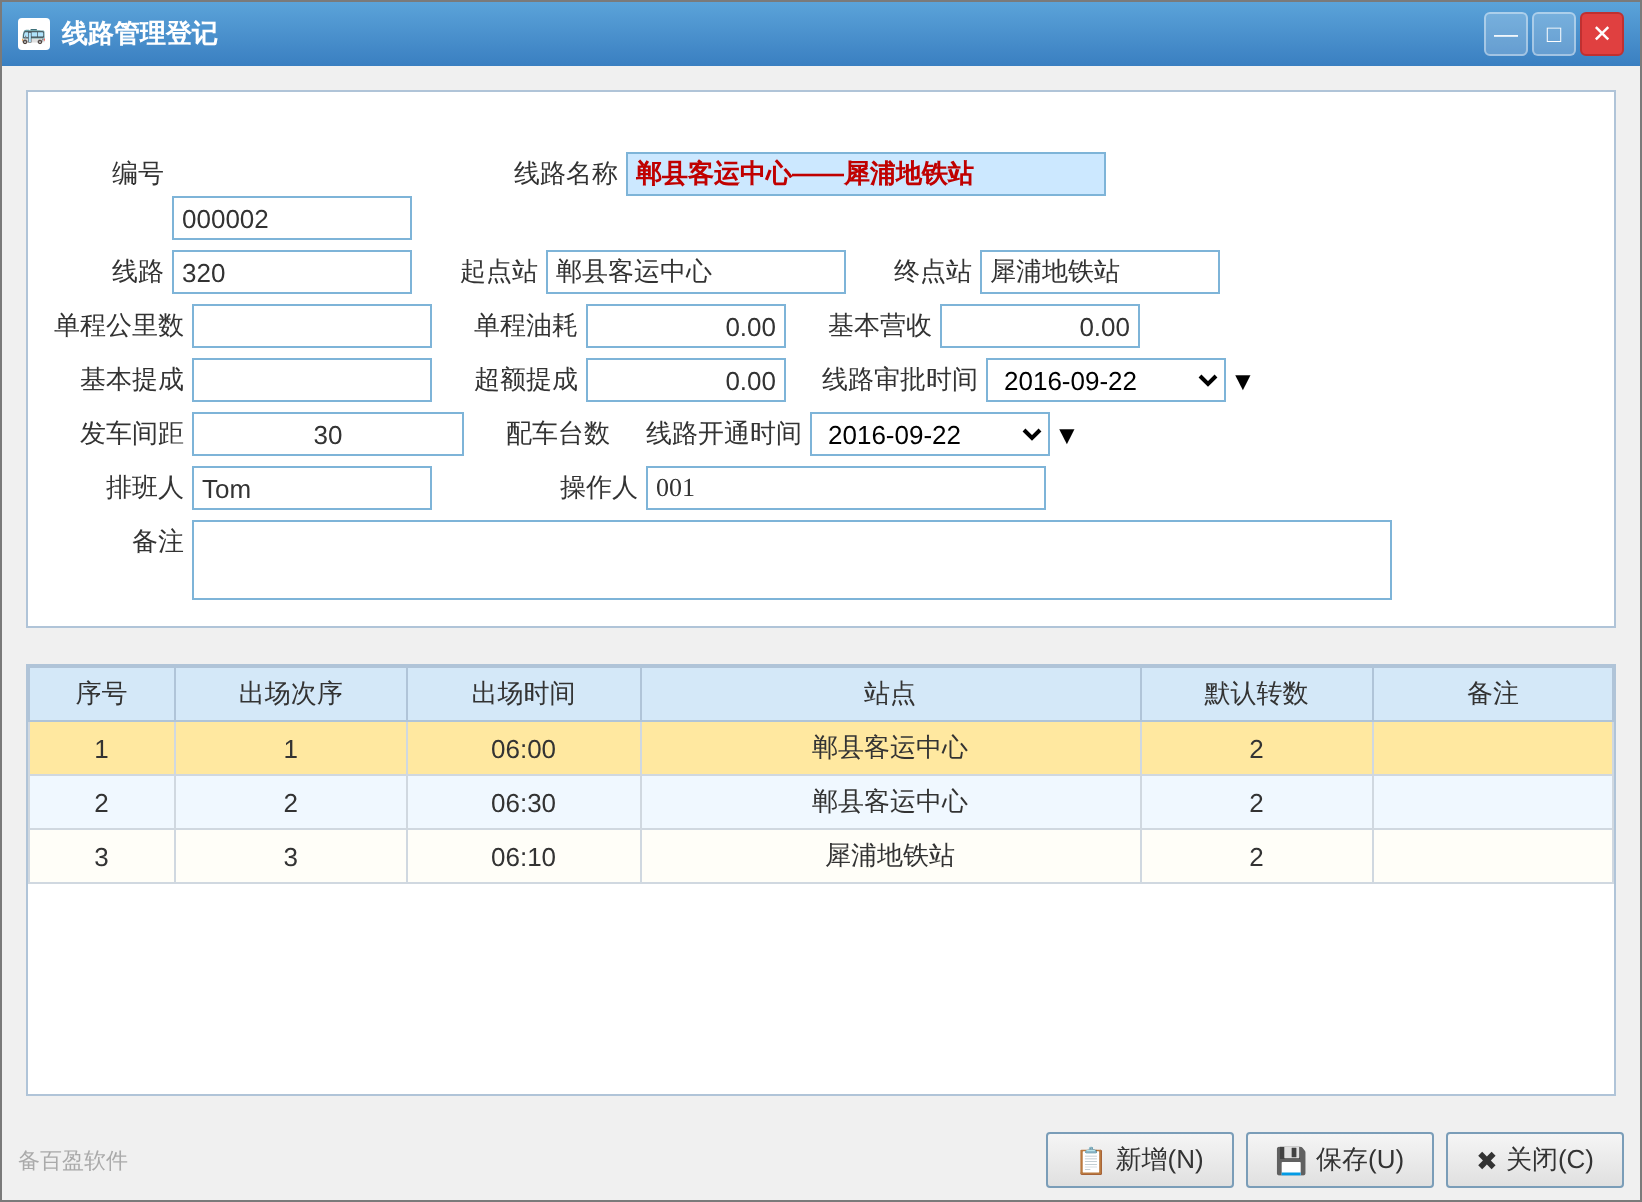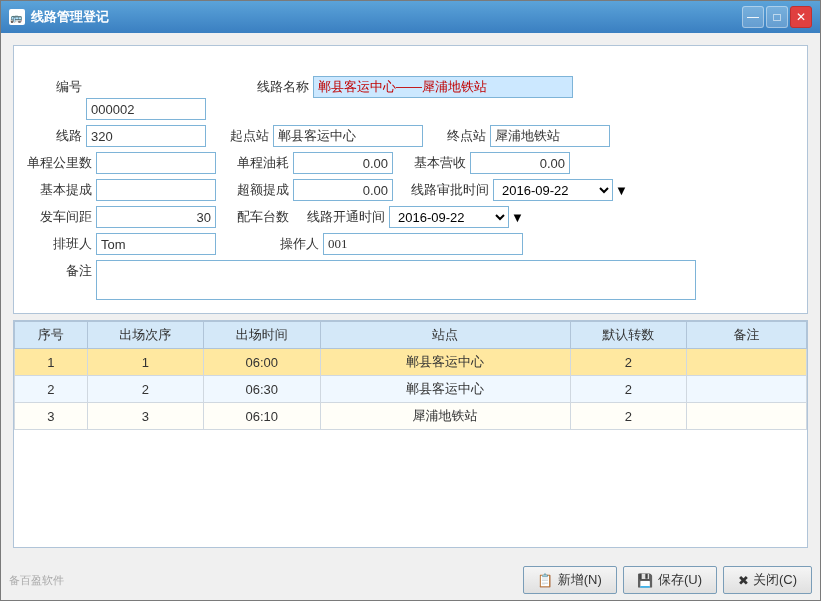--- a/index.html
+++ b/index.html
@@ -105,33 +105,33 @@
       padding: 2px 4px;
       height: 22px;
       color: #333;
       font-size: 13px;
       outline: none;
     }
 
     .route-name-input {
       background: #cce8ff;
       color: #c00000;
-      font-weight: normal;
+      font-weight: bold;
       border: 1px solid #7eb4d8;
       padding: 2px 4px;
       height: 22px;
       font-size: 13px;
-      width: 260px;
+      width: 240px;
     }
 
     .table-section {
       flex: 1;
       border: 1px solid #b0c4d8;
       background: white;
-      margin-top: 6px;
+      margin-top: 18px;
       overflow: hidden;
       display: flex;
       flex-direction: column;
     }
 
     .data-table {
       width: 100%;
       border-collapse: collapse;
     }
 
@@ -269,21 +269,21 @@
         <span style="width:10px;"></span>
         <span class="form-label" style="min-width:70px;">线路审批时间</span>
         <select class="datetime-select" style="width:120px;">
           <option>2016-09-22</option>
         </select>
         <span style="margin-left:-2px; cursor:pointer;">▼</span>
       </div>
 
       <div class="form-row">
         <span class="form-label" style="min-width:70px;">发车间距</span>
-        <input class="form-input" style="width: 120px; text-align: right;" value="30">
+        <input class="form-input" style="width: 136px; text-align: center;" value="30">
         <span style="width:10px;"></span>
         <span class="form-label" style="min-width:55px;">配车台数</span>
         <span style="width:10px;"></span>
         <span class="form-label" style="min-width:70px;">线路开通时间</span>
         <select class="datetime-select" style="width:120px;">
           <option>2016-09-22</option>
         </select>
         <span style="margin-left:-2px; cursor:pointer;">▼</span>
       </div>
 

